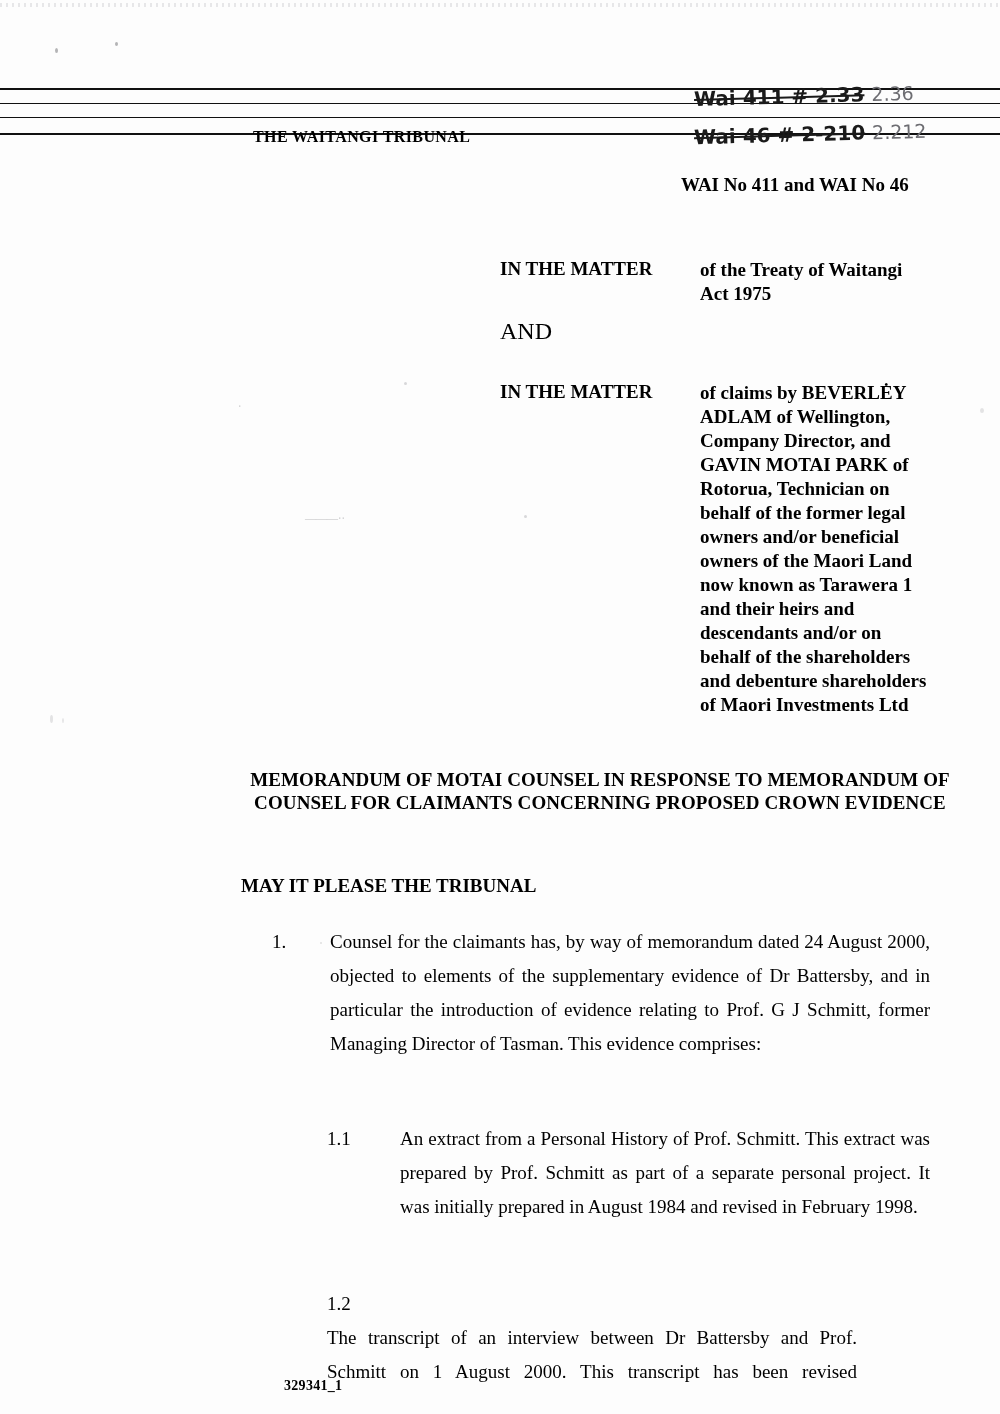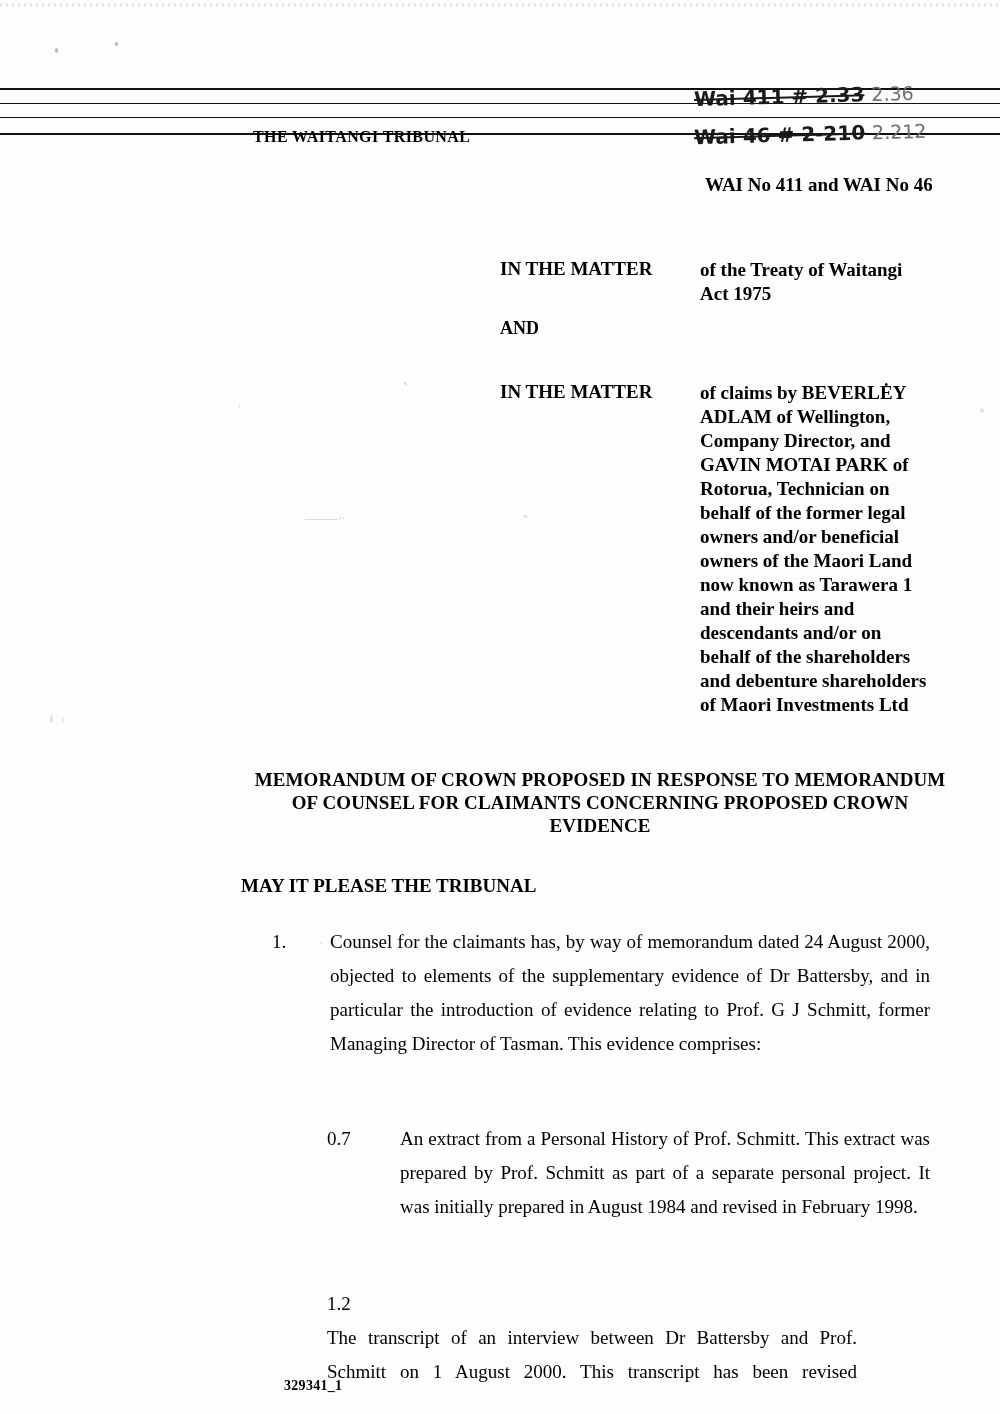--- a/index.html
+++ b/index.html
@@ -90,21 +90,20 @@
 
   
   .case-no {
     position: absolute;
     left: 681px;
     top: 172px;
     width: 240px;
     font-size: 19px;
     font-weight: bold;
     line-height: 26px;
-    margin-left: 24px;
   }
 
   
   .matter {
     position: absolute;
     display: flex;
   }
   .matter-label {
     width: 200px;
     font-size: 19px;
@@ -115,22 +114,22 @@
     width: 232px;
     font-size: 19px;
     font-weight: bold;
     line-height: 24px;
   }
   .m1 { left: 500px; top: 258px; }
   .m-and {
     position: absolute;
     left: 500px;
     top: 318px;
-    font-size: 18px;
-    font-weight: bold;
+    font-size: 24px;
+    font-weight: normal;
   }
   .m2 { left: 500px; top: 381px; }
 
   
   .doc-title {
     position: absolute;
     left: 250px;
     top: 768px;
     width: 700px;
     text-align: center;
@@ -235,31 +234,31 @@
     <div class="matter-body">of the Treaty of Waitangi Act 1975</div>
   </div>
 
   <div class="m-and">AND</div>
 
   <div class="matter m2">
     <div class="matter-label">IN THE MATTER</div>
     <div class="matter-body">of claims by BEVERLĖY ADLAM of Wellington, Company Director, and GAVIN  MOTAI PARK of Rotorua, Technician on behalf of the former legal owners and/or beneficial owners of the Maori Land now known as Tarawera 1 and their heirs and descendants and/or on behalf of the shareholders and debenture shareholders of Maori Investments Ltd</div>
   </div>
 
-  <div class="doc-title">MEMORANDUM OF CROWN PROPOSED IN RESPONSE TO MEMORANDUM OF COUNSEL FOR CLAIMANTS CONCERNING PROPOSED CROWN EVIDENCE</div>
+  <div class="doc-title">MEMORANDUM OF MOTAI COUNSEL IN RESPONSE TO MEMORANDUM OF COUNSEL FOR CLAIMANTS CONCERNING PROPOSED CROWN EVIDENCE</div>
 
   <div class="salutation">MAY IT PLEASE THE TRIBUNAL</div>
 
   <div class="para p1">
     <div class="para-num">1.</div>
     <div class="para-text">Counsel for the claimants has, by way of memorandum dated 24 August 2000, objected to elements of the supplementary evidence of Dr Battersby, and in particular the introduction of evidence relating to Prof. G J Schmitt, former Managing Director of Tasman.  This evidence comprises:</div>
   </div>
 
   <div class="para p11">
-    <div class="para-num">0.7</div>
+    <div class="para-num">1.1</div>
     <div class="para-text">An extract from a Personal History of Prof. Schmitt.  This extract was prepared by Prof. Schmitt as part of a separate personal project.  It was initially prepared in August 1984 and revised in February 1998.</div>
   </div>
 
   <div class="para p12">
     <div class="para-num">1.2</div>
     <div class="para-text justify-last">The transcript of an interview between Dr Battersby and Prof. Schmitt on 1 August 2000.  This transcript has been revised</div>
   </div>
 
   <div class="footer-ref">329341_1</div>
 

